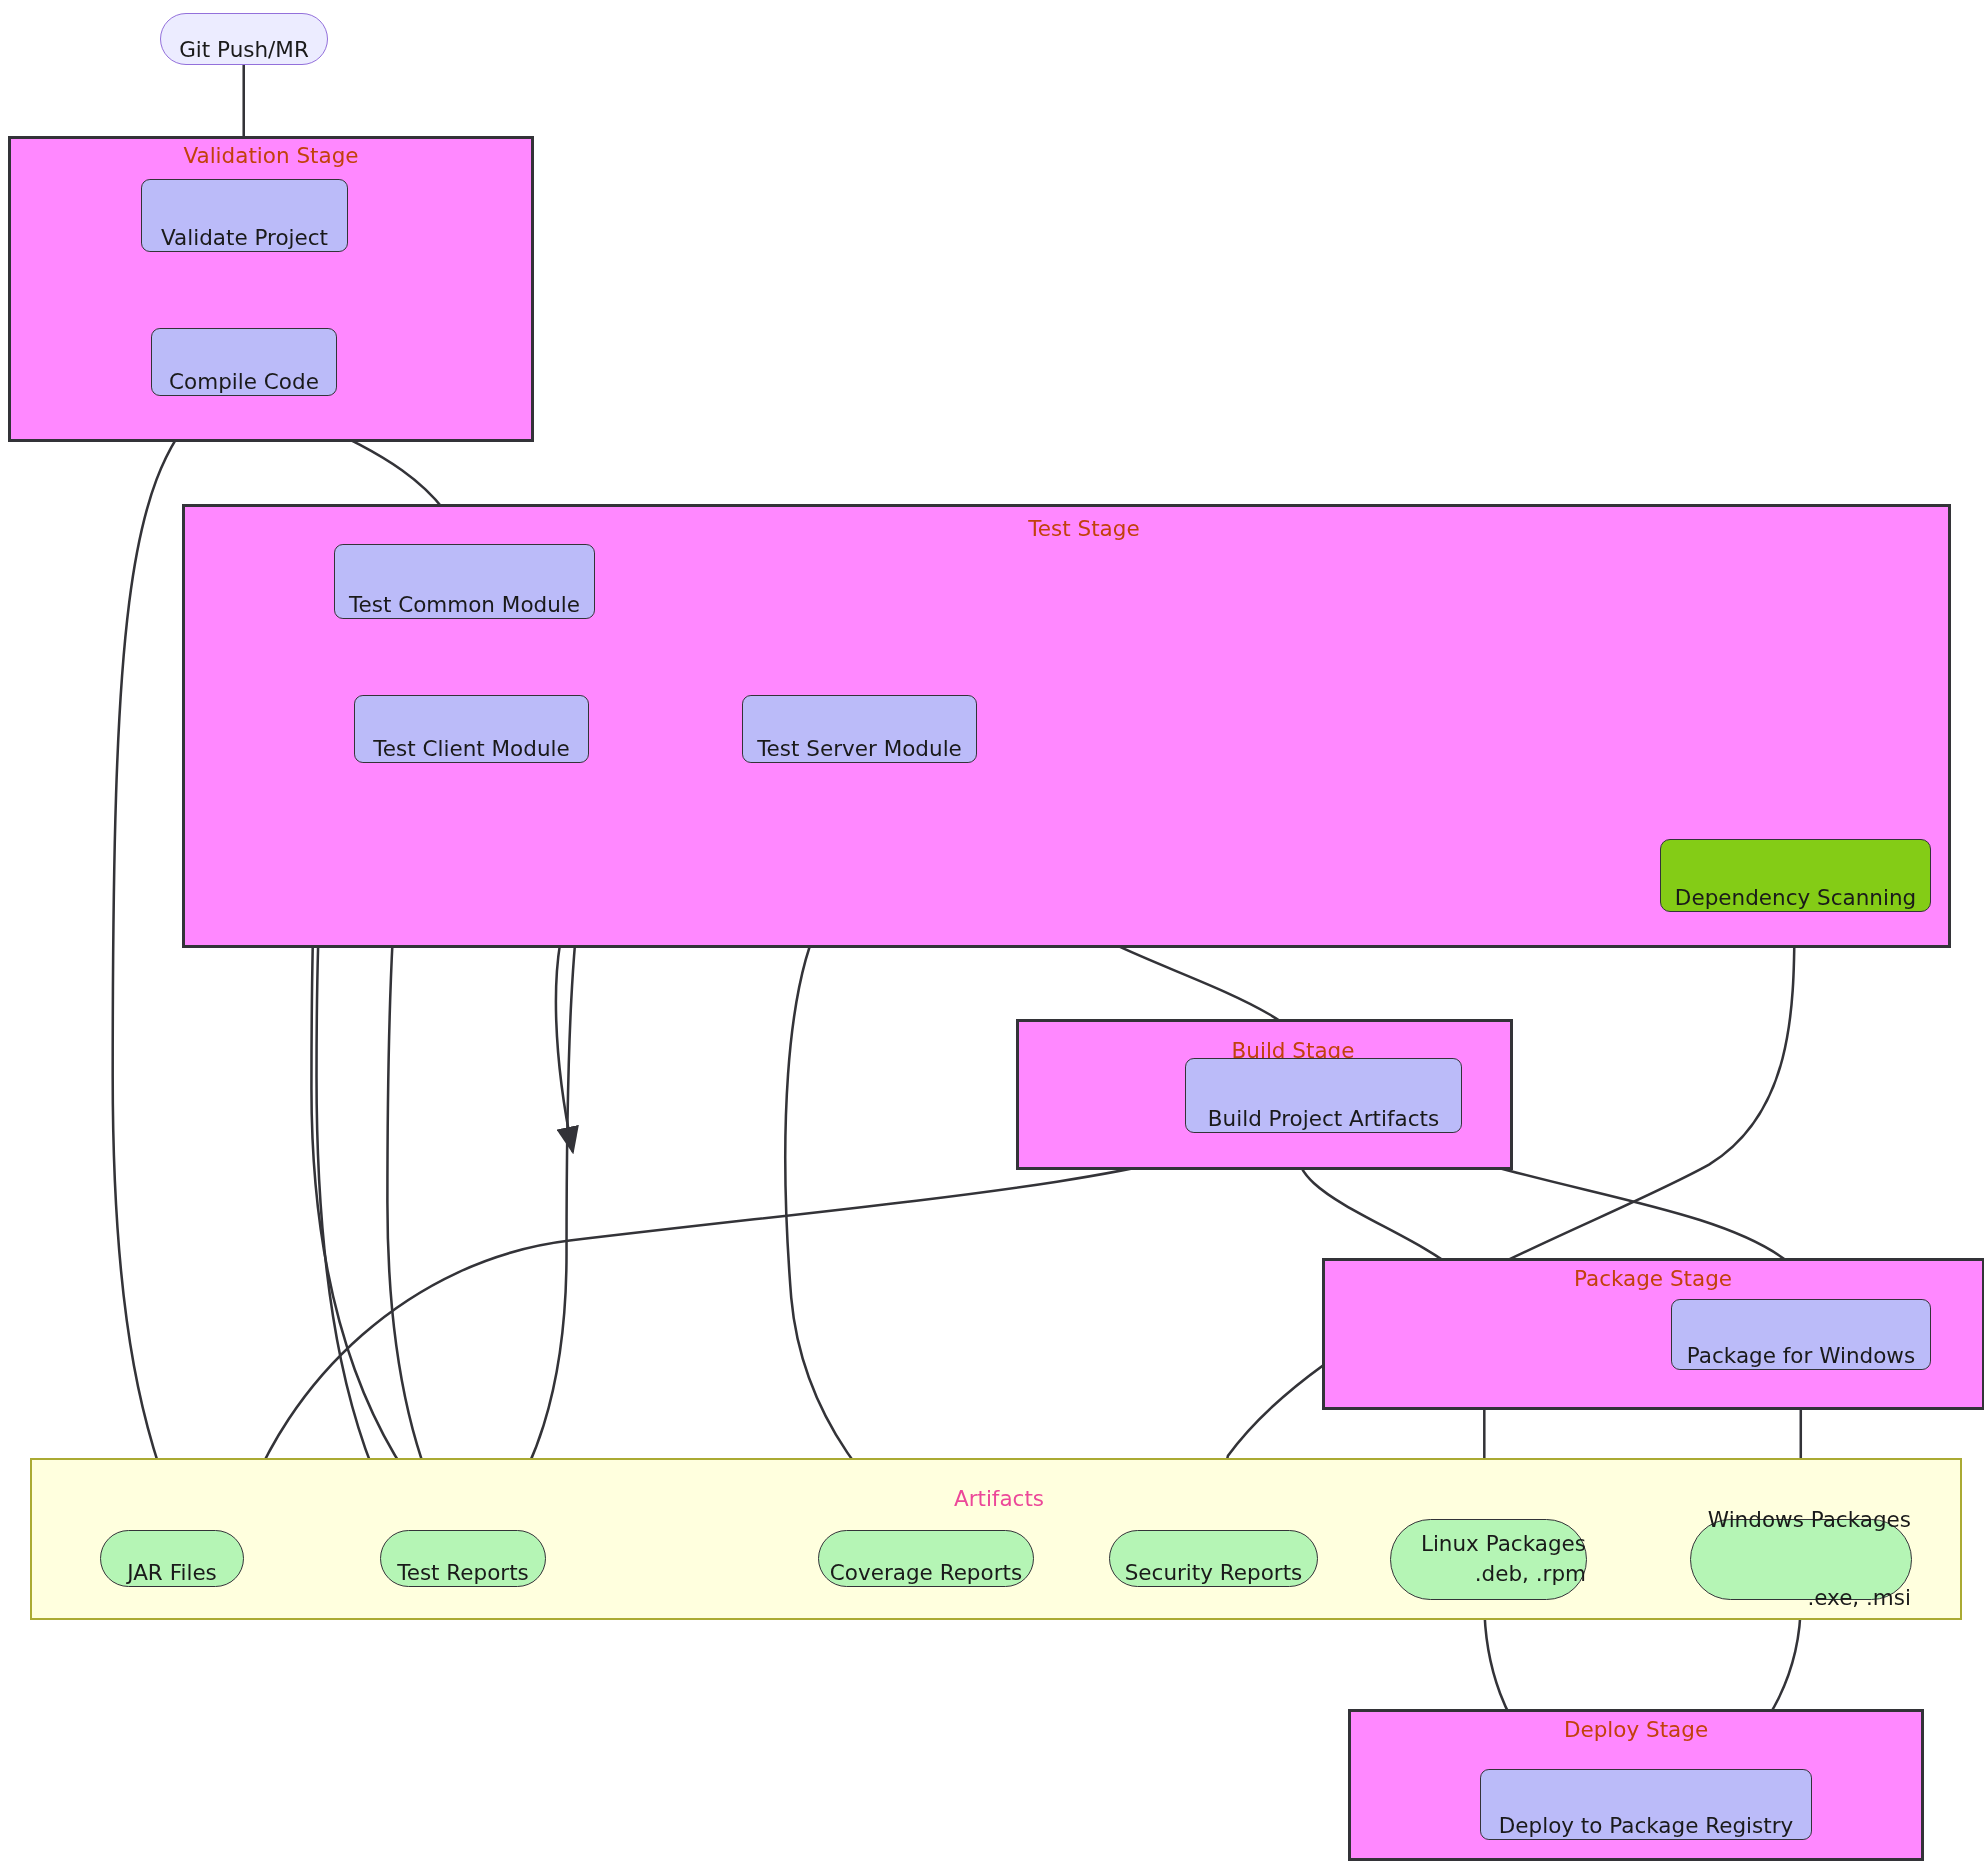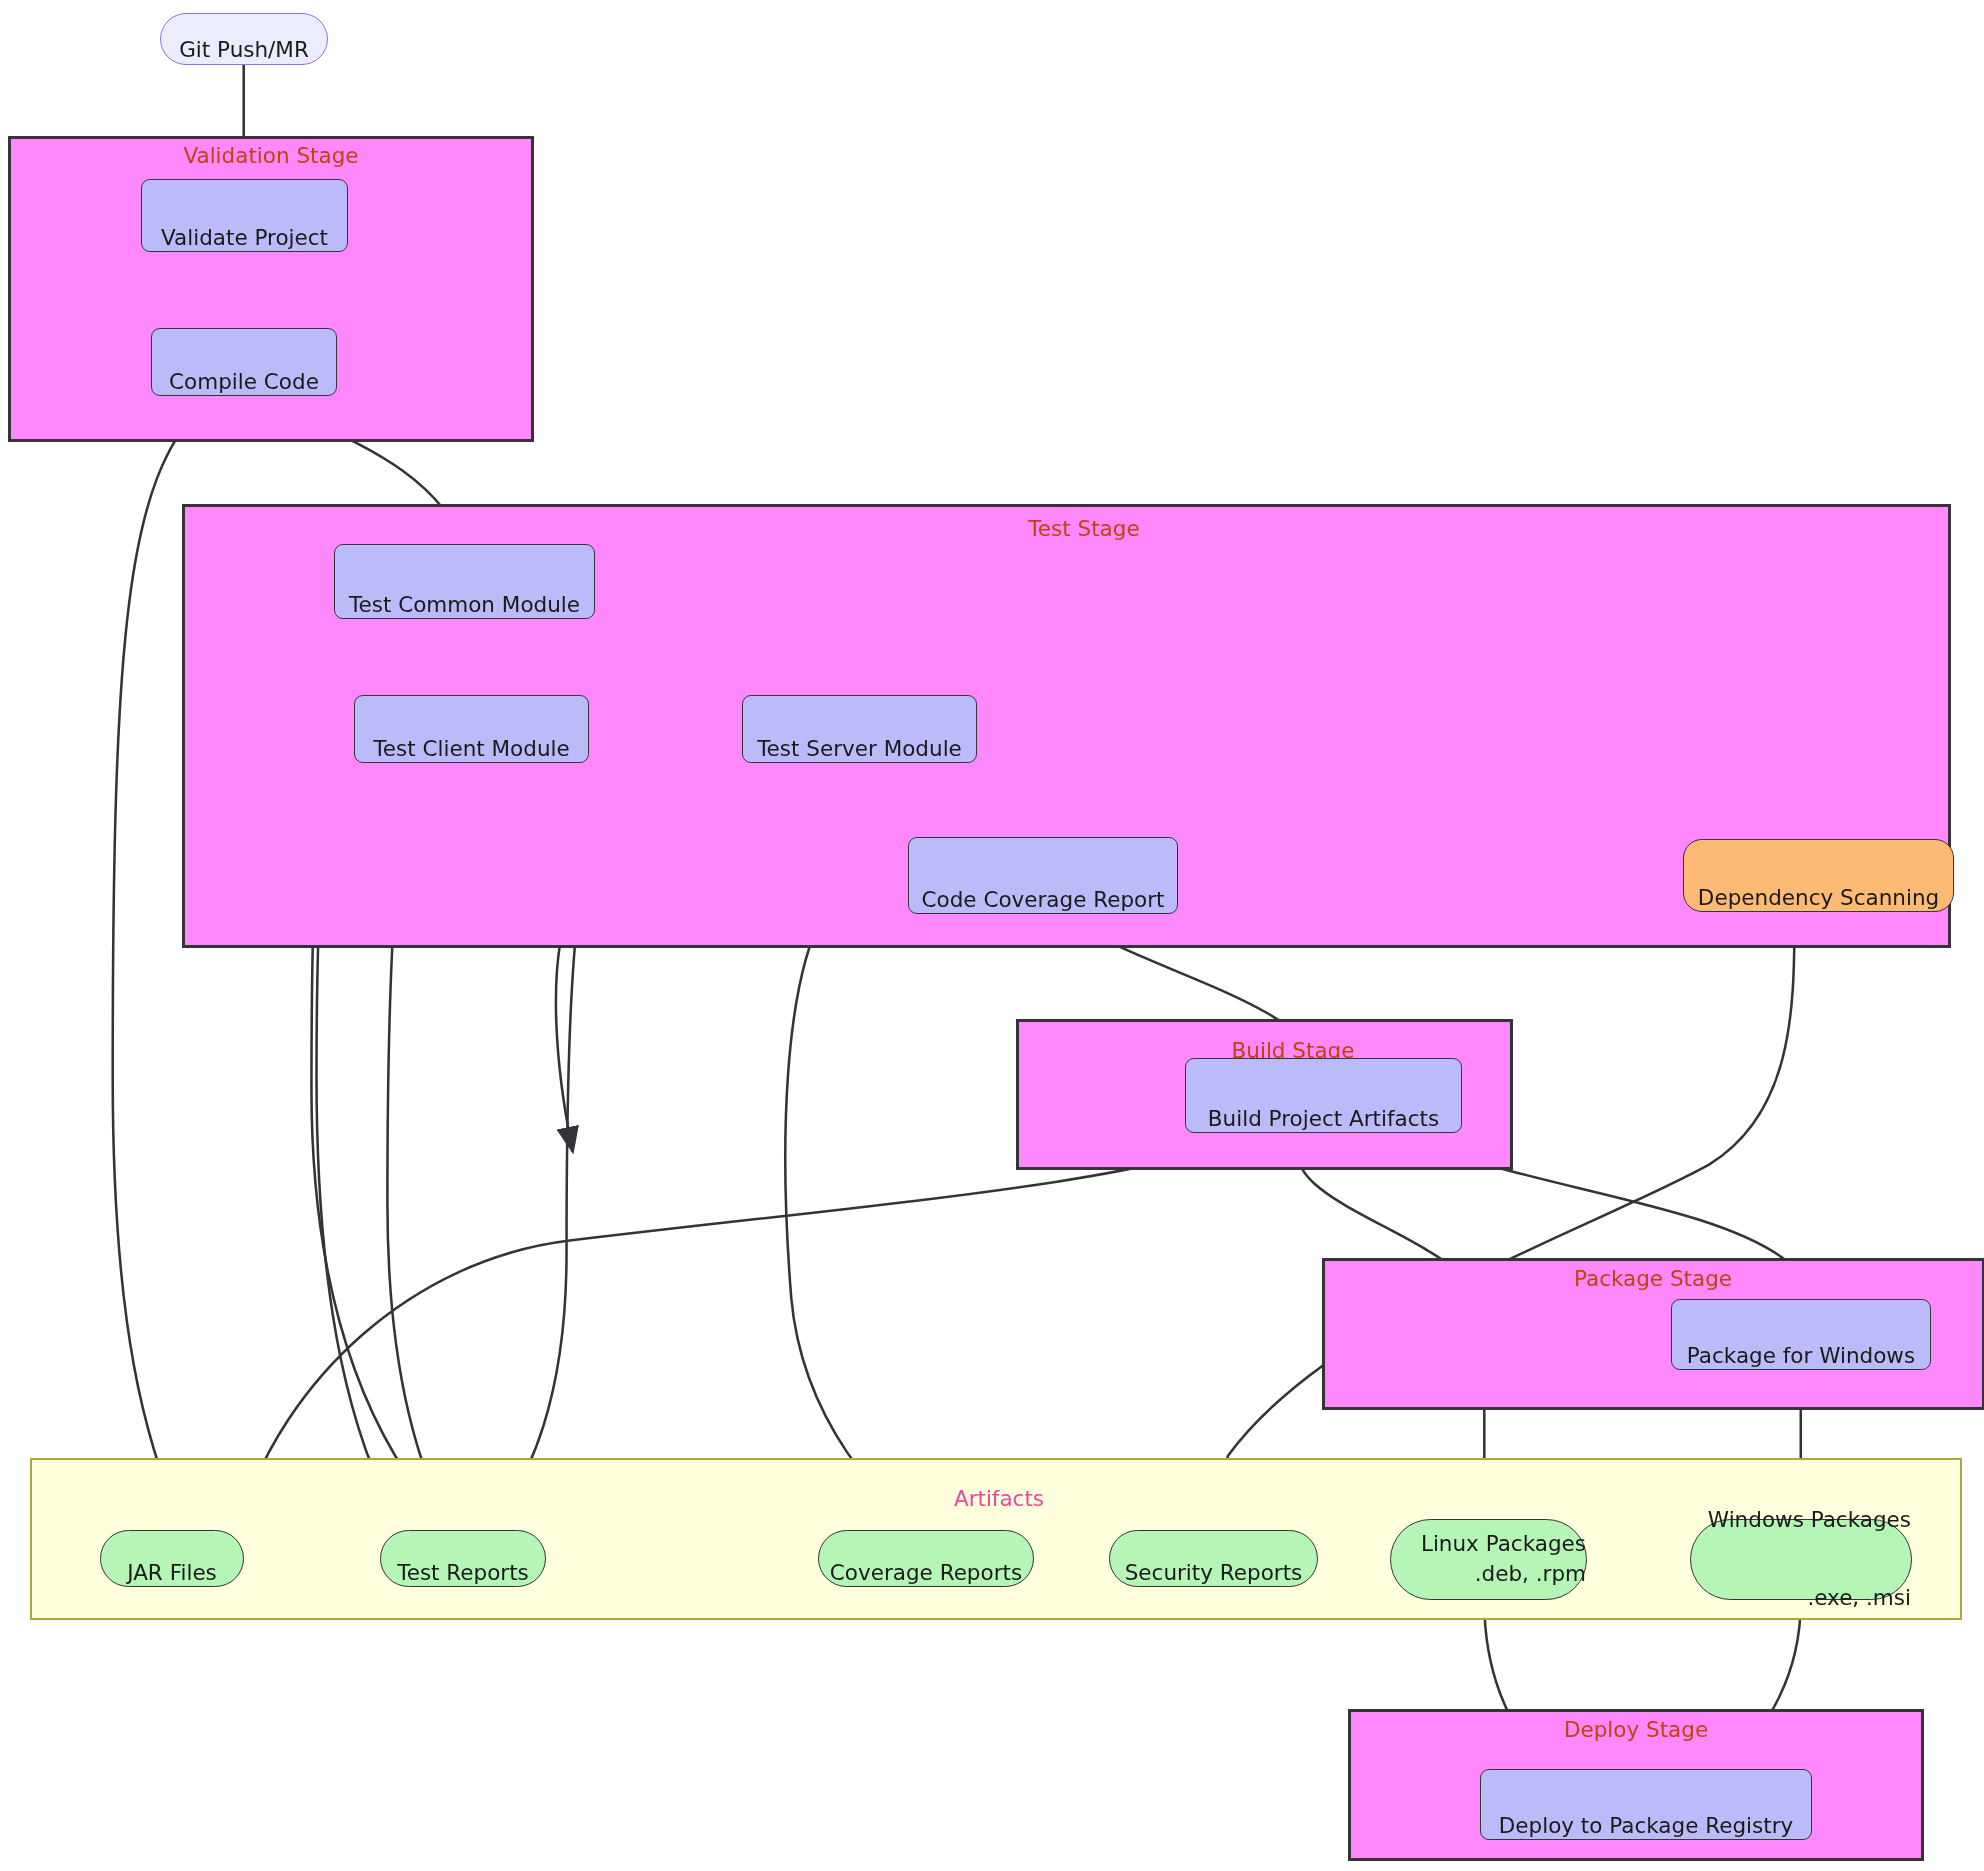--- a/index.html
+++ b/index.html
@@ -14,21 +14,21 @@
   .cluster-label{position:absolute;font-size:21.5px;color:#c2410c;white-space:nowrap;
                  transform:translateX(-50%);}
   .cluster.yellow + .cluster-label{color:#ec4899;}
 
   .node{position:absolute;box-sizing:border-box;display:flex;align-items:flex-end;
         justify-content:center;text-align:center;color:#1a1a1a;font-size:21.5px;
         line-height:1.22;}
   .proc{background:#BBBBF9;border:1.9px solid #333338;border-radius:8.9px;}
   .start{background:#ECECFF;border:1.9px solid #9370DB;border-radius:632px;}
   .artifact{background:#B5F5B5;border:1.9px solid #333338;border-radius:632px;}
-  .scan{background:#fdba74;border:1.9px solid #333338;border-radius:19px;margin-left:23px;}
+  .scan{background:#84cc16;border:1.9px solid #333338;border-radius:10px;}
   .node span{display:block;}
   .two-line span+span{margin-top:3.8px;}
 </style>
 </head>
 <body>
 
 <div id="stage">
 
   <svg id="wires" viewBox="0 0 3136 2956">
     <defs>
@@ -121,23 +121,20 @@
   </div>
 
   <div class="node proc" style="left:354px;top:695px;width:235px;height:68px;">
     <span>Test Client Module</span>
   </div>
 
   <div class="node proc" style="left:742px;top:695px;width:235px;height:68px;">
     <span>Test Server Module</span>
   </div>
 
-  <div class="node proc" style="left:908px;top:837px;width:270px;height:77px;">
-    <span>Code Coverage Report</span>
-  </div>
 
   <div class="node scan" style="left:1660px;top:839px;width:271px;height:73px;">
     <span>Dependency Scanning</span>
   </div>
 
   <div class="node proc" style="left:1185px;top:1058px;width:277px;height:75px;">
     <span>Build Project Artifacts</span>
   </div>
 
 

